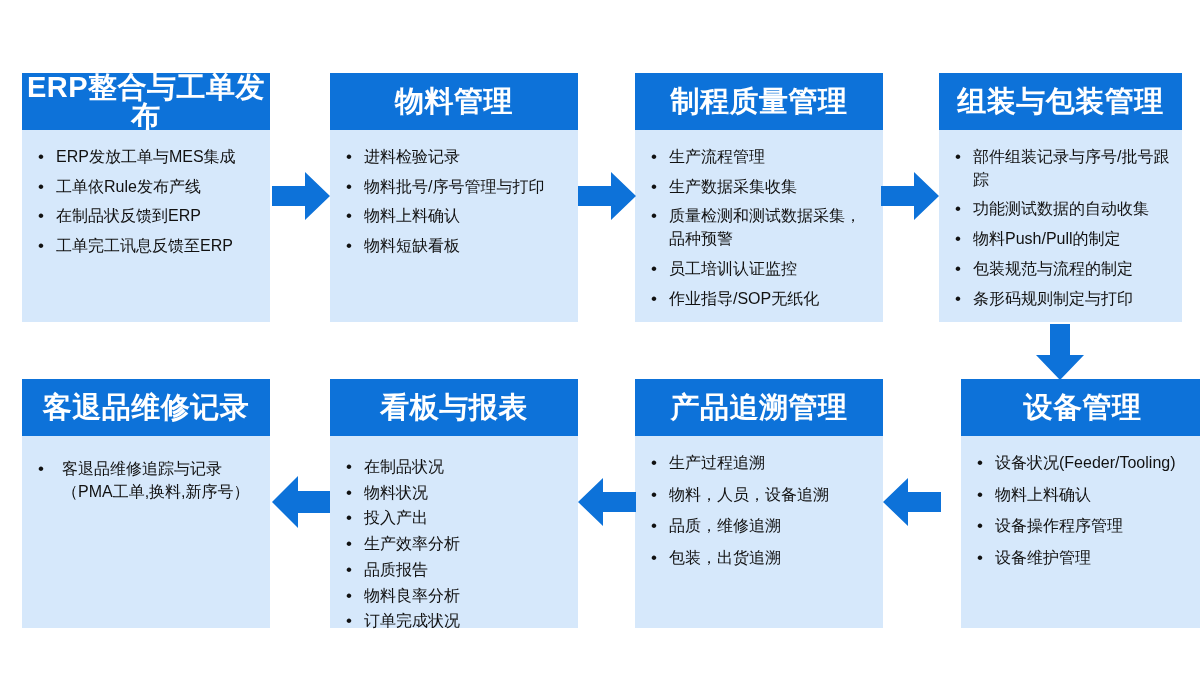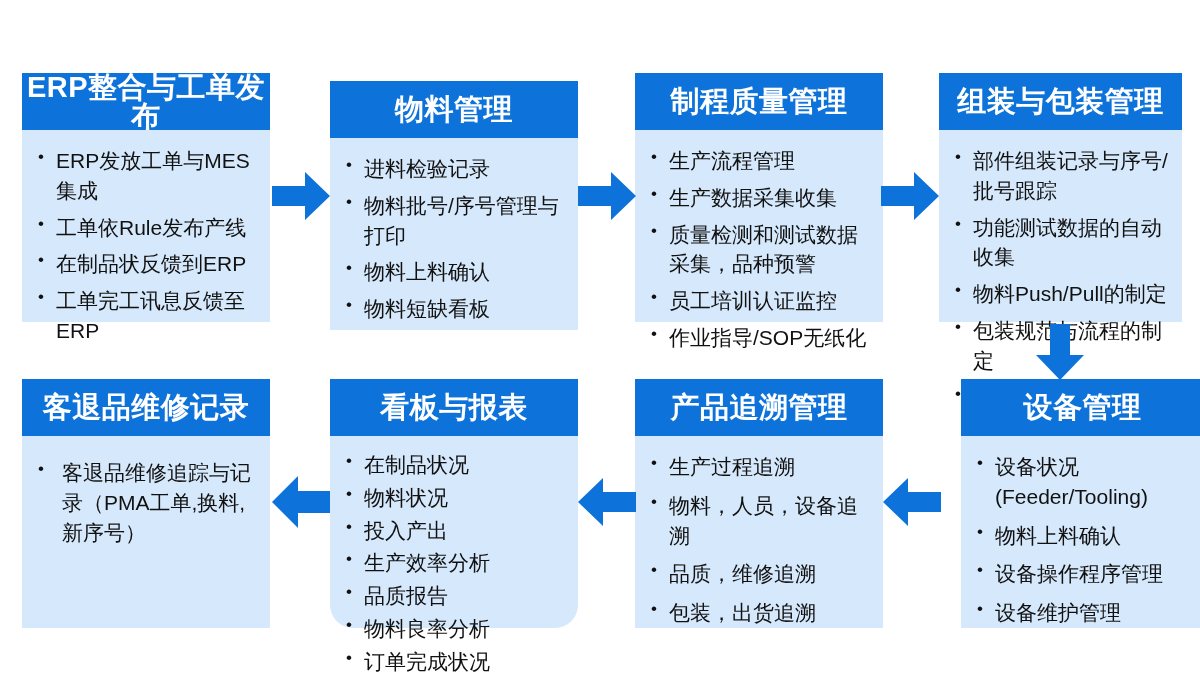--- a/index.html
+++ b/index.html
@@ -47,21 +47,21 @@
     color: #111111;
   }
   .bullets {
     list-style: none;
     margin: 0;
     padding: 0;
   }
   .bullets li {
     position: relative;
     padding-left: 20px;
-    font-size: 21px;
+    font-size: 16px;
     line-height: 1.42;
     margin-bottom: 7px;
     color: #111111;
     word-break: break-word;
   }
   .bullets li::before {
     content: "\2022";
     position: absolute;
     left: 2px;
     top: -1px;
@@ -92,21 +92,21 @@
     <div class="card-body">
       <ul class="bullets">
         <li>ERP发放工单与MES集成</li>
         <li>工单依Rule发布产线</li>
         <li>在制品状反馈到ERP</li>
         <li>工单完工讯息反馈至ERP</li>
       </ul>
     </div>
   </div>
 
-  <div class="card" style="left:330px; top:81px; width:248px; height:249px;">
+  <div class="card" style="left:330px; top:73px; width:248px; height:249px;">
     <div class="card-header">物料管理</div>
     <div class="card-body">
       <ul class="bullets">
         <li>进料检验记录</li>
         <li>物料批号/序号管理与打印</li>
         <li>物料上料确认</li>
         <li>物料短缺看板</li>
       </ul>
     </div>
   </div>
@@ -139,23 +139,23 @@
 
   <div class="card" style="left:22px; top:379px; width:248px; height:249px;">
     <div class="card-header">客退品维修记录</div>
     <div class="card-body" style="padding-top:22px;border-radius:11px;">
       <ul class="bullets">
         <li style="padding-left:26px;">客退品维修追踪与记录（PMA工单,换料,新序号）</li>
       </ul>
     </div>
   </div>
 
-  <div class="card dense" style="left:330px; top:379px; width:248px; height:249px;border-radius:23px;">
+  <div class="card dense" style="left:330px; top:379px; width:248px; height:249px;">
     <div class="card-header">看板与报表</div>
-    <div class="card-body" style="padding-top:14px;">
+    <div class="card-body" style="padding-top:20px;">
       <ul class="bullets">
         <li>在制品状况</li>
         <li>物料状况</li>
         <li>投入产出</li>
         <li>生产效率分析</li>
         <li>品质报告</li>
         <li>物料良率分析</li>
         <li>订单完成状况</li>
       </ul>
     </div>

